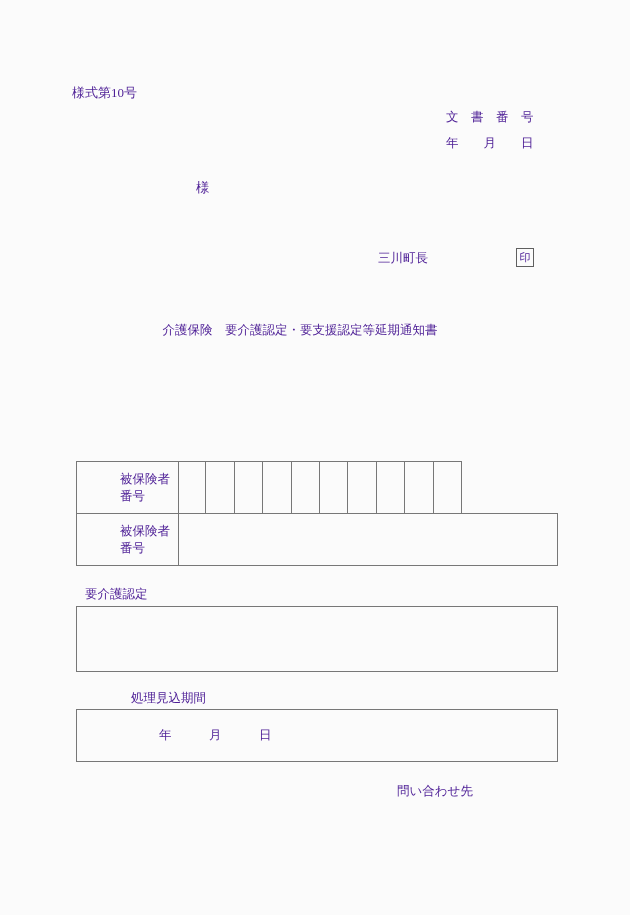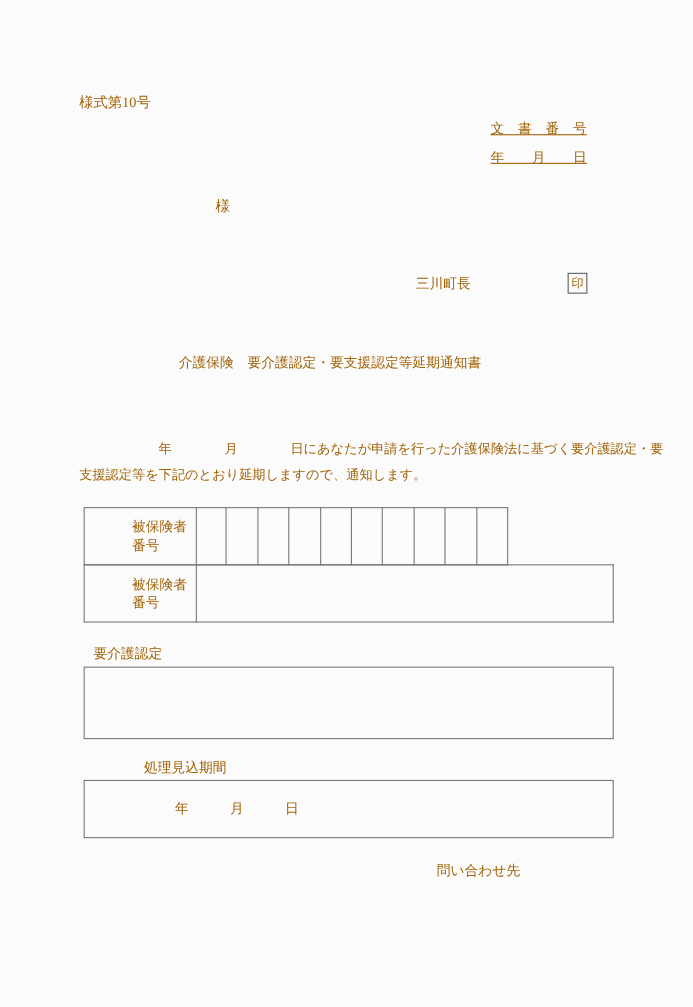--- a/index.html
+++ b/index.html
@@ -3,27 +3,27 @@
 <meta charset="utf-8">
 <style>
   html,body { margin:0; padding:0; }
   body {
     width:630px; height:915px;
     background:#fbfbfb;
     font-family:"Liberation Serif","DejaVu Serif",serif;
   }
   .page {
     position:relative; width:630px; height:915px;
-    background:#fbfbfb; color:#a16207; overflow:hidden;
+    background:#fbfbfb; color:#4c1d95; overflow:hidden;
   }
   .page * { box-sizing:border-box; }
   .abs { position:absolute; }
 
   .form-number   { left:72px;  top:84px;  font-size:13px; }
-  .doc-meta      { left:446px; top:104px; font-size:12.5px; line-height:26px;text-decoration:underline; }
+  .doc-meta      { left:446px; top:104px; font-size:12.5px; line-height:26px; }
   .recipient     { left:196px; top:179px; font-size:13.5px; }
   .issuer        { left:378px; top:250px; font-size:12.5px; }
   .seal {
     left:516px; top:248px; width:18px; height:19px;
     border:1px solid #5f5f5f; font-size:11px;
     display:flex; align-items:center; justify-content:center;
   }
   .title { left:0; top:322px; width:600px; text-align:center; font-size:12.5px; }
   .body-text { left:72px; top:397px; font-size:12px; line-height:23px; }
 
@@ -69,24 +69,20 @@
   <div class="abs recipient">様</div>
 
   <div class="abs issuer">三川町長</div>
 
   <div class="abs seal">
     <span>印</span>
   </div>
 
   <div class="abs title">介護保険　要介護認定・要支援認定等延期通知書</div>
 
-  <div class="abs body-text">
-    <div>　　　　　　年　　　　月　　　　日にあなたが申請を行った介護保険法に基づく要介護認定・要</div>
-    <div>支援認定等を下記のとおり延期しますので、通知します。</div>
-  </div>
 
   <div class="cell row1-label">
     <div class="tbl-label-text">被保険者番号</div>
   </div>
   <div class="digit-cells">
     <div class="digit-cell"></div>
   <div class="digit-cell"></div>
       <div class="digit-cell"></div>
       <div class="digit-cell"></div>
       <div class="digit-cell"></div>

